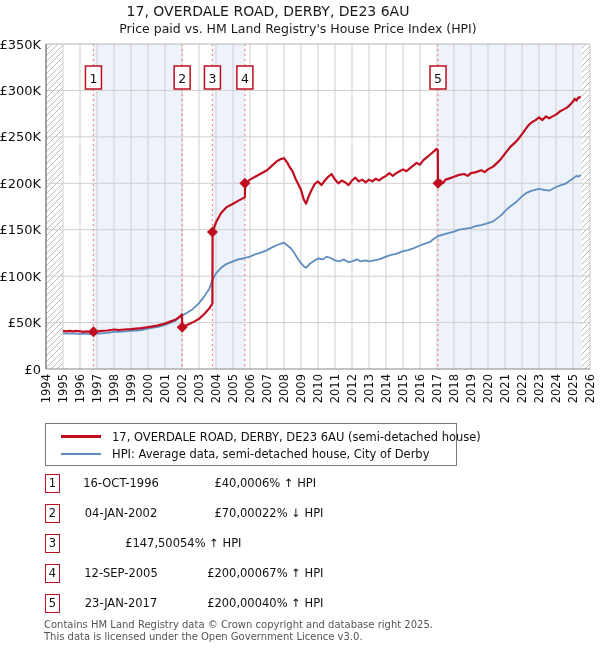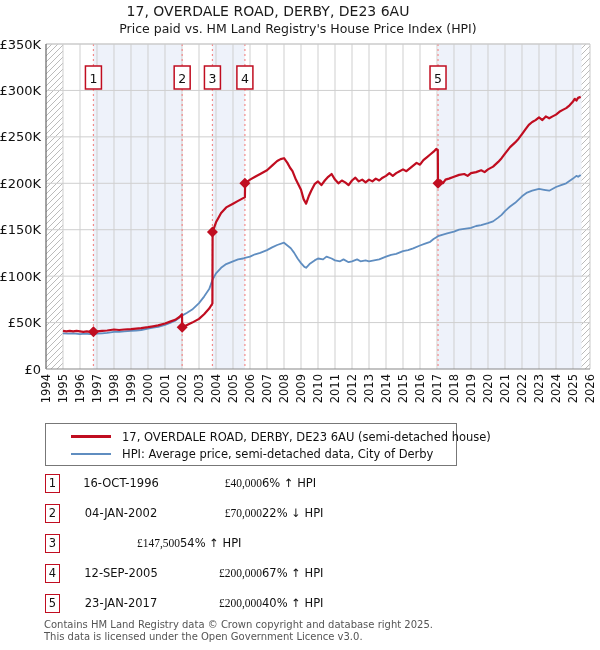--- a/index.html
+++ b/index.html
@@ -1,29 +1,29 @@
 <!DOCTYPE html>
 <html><head>
 <meta charset="utf-8">
 <style>
   html,body{margin:0;padding:0;background:#fff;}
   body{width:600px;height:650px;position:relative;font-family:"DejaVu Sans",sans-serif;color:#111;overflow:hidden;}
   .title1{position:absolute;top:3px;left:0;width:536px;text-align:center;font-size:14px;color:#1a1a1a;}
   .title2{position:absolute;top:21px;left:0;width:596px;text-align:center;font-size:12.5px;color:#1a1a1a;}
   #chart{position:absolute;top:0;left:0;}
   svg{font-family:"DejaVu Sans",sans-serif;}
-  .legend{position:absolute;left:45px;top:423px;width:412px;box-sizing:border-box;border:1.5px solid #777;background:#fff;padding:4px 6px 3px 20px;}
+  .legend{position:absolute;left:45px;top:423px;width:412px;box-sizing:border-box;border:1.5px solid #777;background:#fff;padding:4px 6px 3px 10px;}
   .legend-row{display:flex;align-items:center;height:17px;}
   .swatch{display:inline-block;width:40px;flex:0 0 40px;margin:0 11px 0 5px;}
   .legend-label{font-size:11.5px;white-space:nowrap;color:#111;}
   .tx-table{position:absolute;left:45px;top:468px;}
   .tx-row{display:grid;grid-template-columns:17px 118px 82px 104px;align-items:center;height:30px;}
   .tx-num{width:15px;height:19px;box-sizing:border-box;border:1.5px solid #c00d20;background:#fff;display:flex;align-items:center;justify-content:center;font-size:11.5px;color:#111;}
   .tx-date{text-align:center;font-size:11.5px;}
-  .tx-price{text-align:right;font-size:11.5px;font-family:Liberation Serif, serif;}
+  .tx-price{text-align:right;font-size:11.5px;}
   .tx-pct{text-align:left;font-size:11.5px;}
   .footer{position:absolute;left:44px;top:619px;font-size:10px;line-height:11.5px;color:#555;}
 </style>
 </head>
 <body>
 
 <div class="title1">17, OVERDALE ROAD, DERBY, DE23 6AU</div>
 <div class="title2">Price paid vs. HM Land Registry's House Price Index (HPI)</div>
 
 <div id="chart">
@@ -146,21 +146,21 @@
     </svg>
 </div>
 
 <div class="legend" id="legend">
     <div class="legend-row">
       <span class="swatch" style="background: rgb(192, 13, 32); height: 3px;"></span>
       <span class="legend-label">17, OVERDALE ROAD, DERBY, DE23 6AU (semi-detached house)</span>
     </div>
     <div class="legend-row">
       <span class="swatch" style="background: rgb(95, 141, 192); height: 2px;"></span>
-      <span class="legend-label">HPI: Average price, semi-detached data, City of Derby</span>
+      <span class="legend-label">HPI: Average data, semi-detached house, City of Derby</span>
     </div>
   </div>
 
 <div class="tx-table" id="tx">
     <div class="tx-row">
       <span class="tx-num">1</span>
       <span class="tx-date">16-OCT-1996</span>
       <span class="tx-price">£40,000</span>
       <span class="tx-pct">6% ↑ HPI</span>
     </div>

